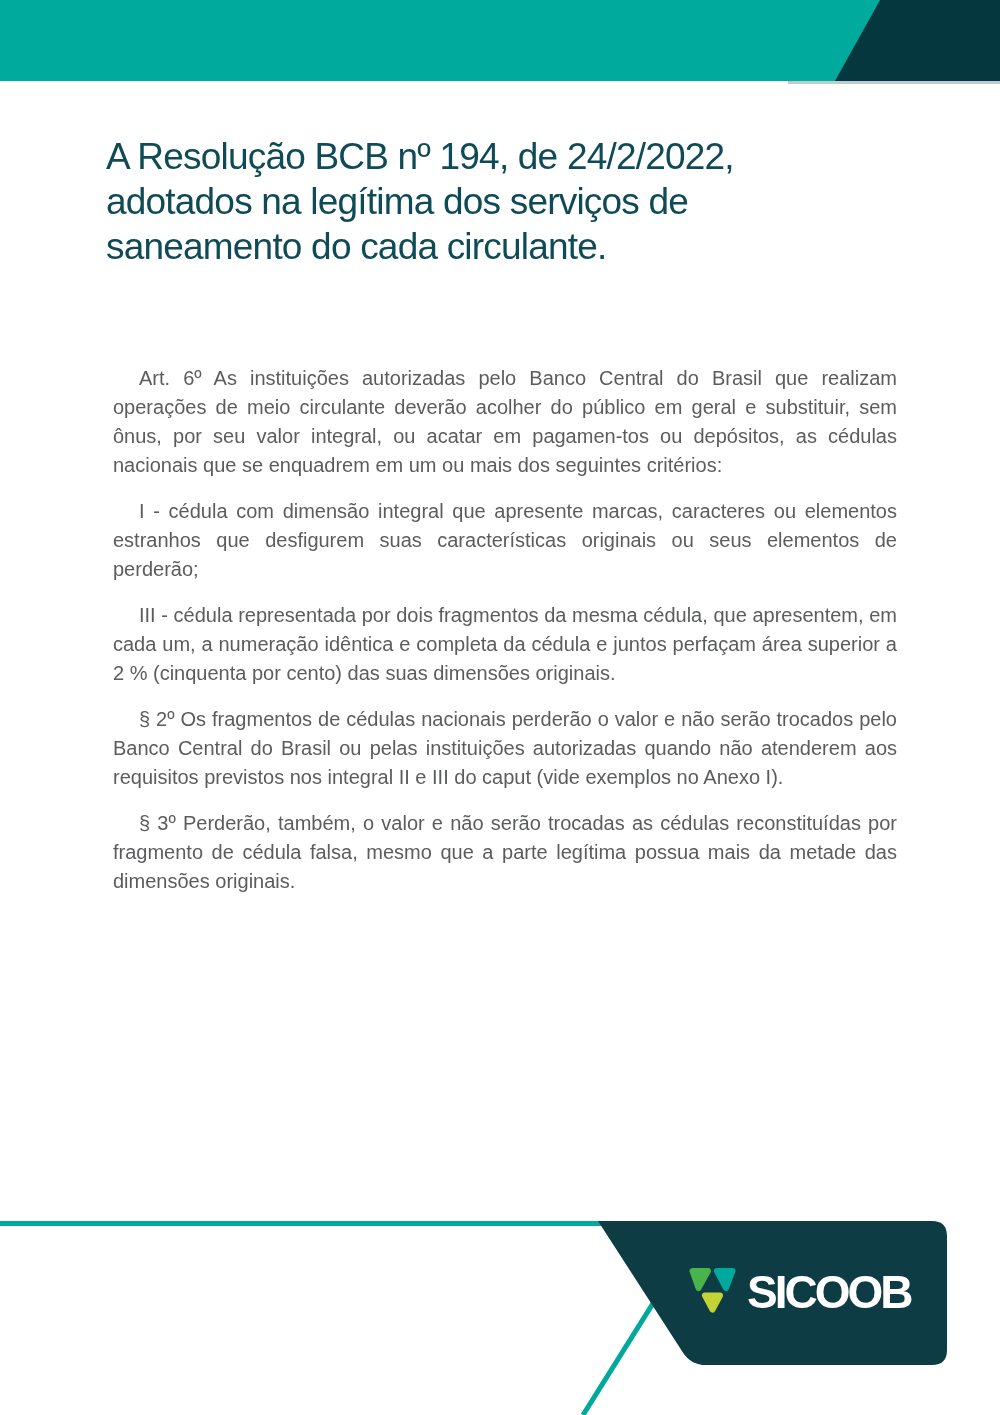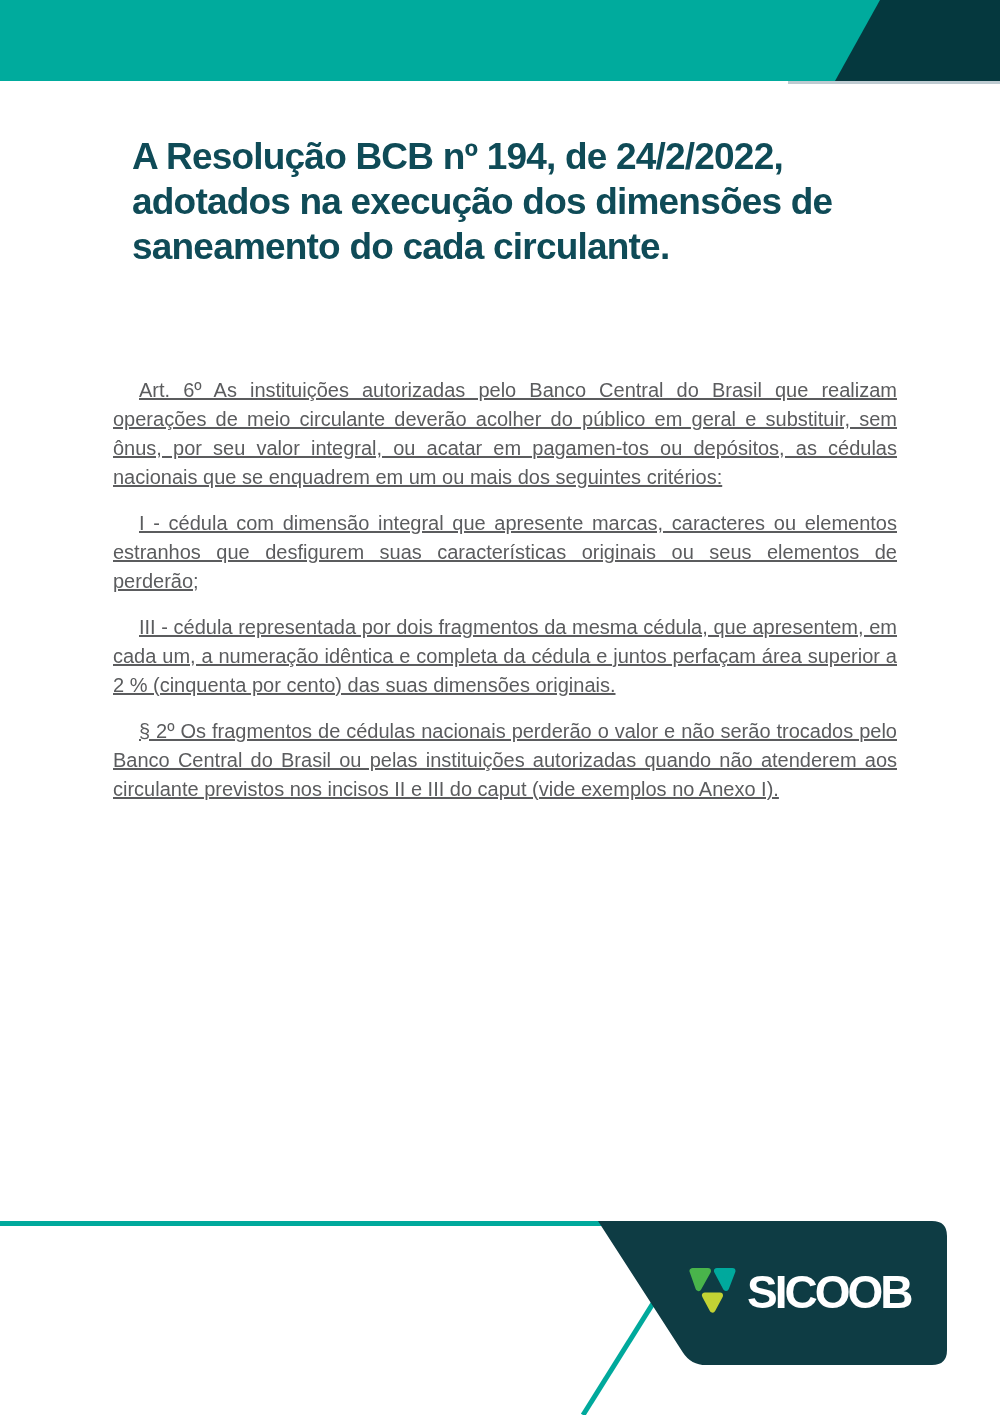--- a/index.html
+++ b/index.html
@@ -20,63 +20,63 @@
     position:absolute;left:0;top:0;width:1000px;height:81px;
     background:#05383E;
     clip-path:polygon(880px 0, 1000px 0, 1000px 81px, 835px 81px);
   }
   .top-underline{
     position:absolute;left:788px;top:81px;width:212px;height:3px;
     background:#A8BAC1;opacity:.75;
   }
   
   .title{
-    position:absolute;left:132px;top:134px;width:780px;
+    position:absolute;left:106px;top:134px;width:780px;
     color:#0F4B57;
-    font-size:37px;font-weight:bold;line-height:45px;
+    font-size:37px;font-weight:normal;line-height:45px;
     letter-spacing:-0.8px;
   }
   .title .tline{white-space:nowrap;}
   
   .article{
     position:absolute;left:113px;top:360px;width:784px;
     color:#5B5C5E;
     font-size:20px;line-height:29px;
     text-align:justify;
   }
   .article p{
-    margin:16px 0 17px 0;
+    margin:4px 0 17px 0;
     text-indent:26px;
-    text-decoration:underline;
   }
   
   .footer-svg{
     position:absolute;left:0;top:1215px;width:1000px;height:200px;
   }
 </style>
 </head>
 <body>
 
 <div class="page">
 
   <div class="top-band"></div>
   <div class="top-wedge"></div>
   <div class="top-underline"></div>
 
   <div class="title">
     <div class="tline">A Resolução BCB nº 194, de 24/2/2022,</div>
-    <div class="tline">adotados na execução dos dimensões de</div>
+    <div class="tline">adotados na legítima dos serviços de</div>
     <div class="tline">saneamento do cada circulante.</div>
   </div>
 
   <div class="article">
     <p>Art. 6º As instituições autorizadas pelo Banco Central do Brasil que realizam operações de meio circulante deverão acolher do público em geral e substituir, sem ônus, por seu valor integral, ou acatar em pagamen-tos ou depósitos, as cédulas nacionais que se enquadrem em um ou mais dos seguintes critérios:</p>
     <p>I - cédula com dimensão integral que apresente marcas, caracteres ou elementos estranhos que desfigurem suas características originais ou seus elementos de perderão;</p>
     <p>III - cédula representada por dois fragmentos da mesma cédula, que apresentem, em cada um, a numeração idêntica e completa da cédula e juntos perfaçam área superior a 2 % (cinquenta por cento) das suas dimensões originais.</p>
-    <p>§ 2º Os fragmentos de cédulas nacionais perderão o valor e não serão trocados pelo Banco Central do Brasil ou pelas instituições autorizadas quando não atenderem aos circulante previstos nos incisos II e III do caput (vide exemplos no Anexo I).</p>
+    <p>§ 2º Os fragmentos de cédulas nacionais perderão o valor e não serão trocados pelo Banco Central do Brasil ou pelas instituições autorizadas quando não atenderem aos requisitos previstos nos integral II e III do caput (vide exemplos no Anexo I).</p>
+    <p>§ 3º Perderão, também, o valor e não serão trocadas as cédulas reconstituídas por fragmento de cédula falsa, mesmo que a parte legítima possua mais da metade das dimensões originais.</p>
   </div>
 
   <svg class="footer-svg" viewBox="0 0 1000 200" width="1000" height="200">
 
     <line x1="699" y1="15" x2="583" y2="200" stroke="#00A99C" stroke-width="5"></line>
 
     <rect x="0" y="6" width="602" height="5" fill="#00A99C"></rect>
 
     <path d="M 598 6 L 932 6 Q 947 6 947 21 L 947 135 Q 947 150 932 150 L 706 150 Q 691 150 682.9 137.4 L 598 6 Z" fill="#0E3C44"></path>
 

